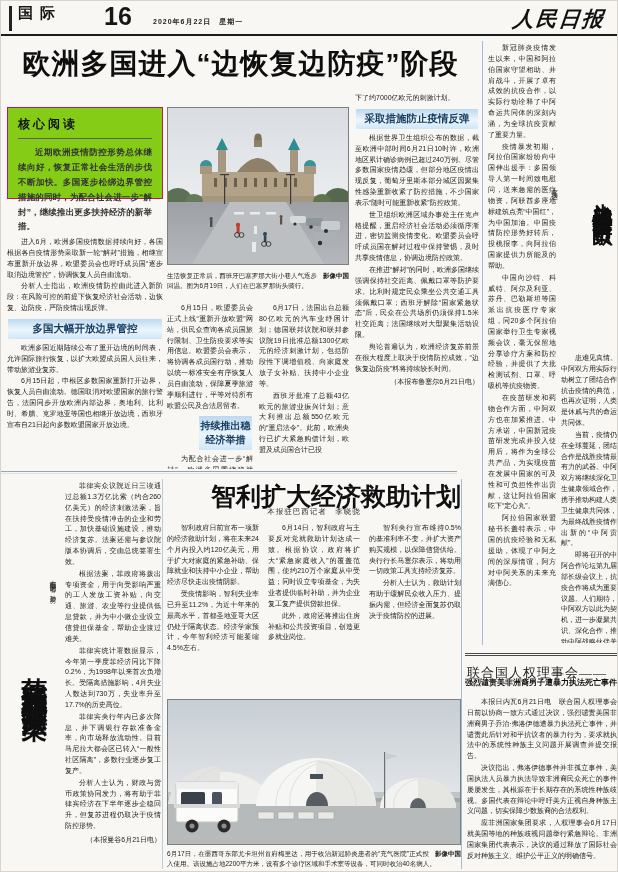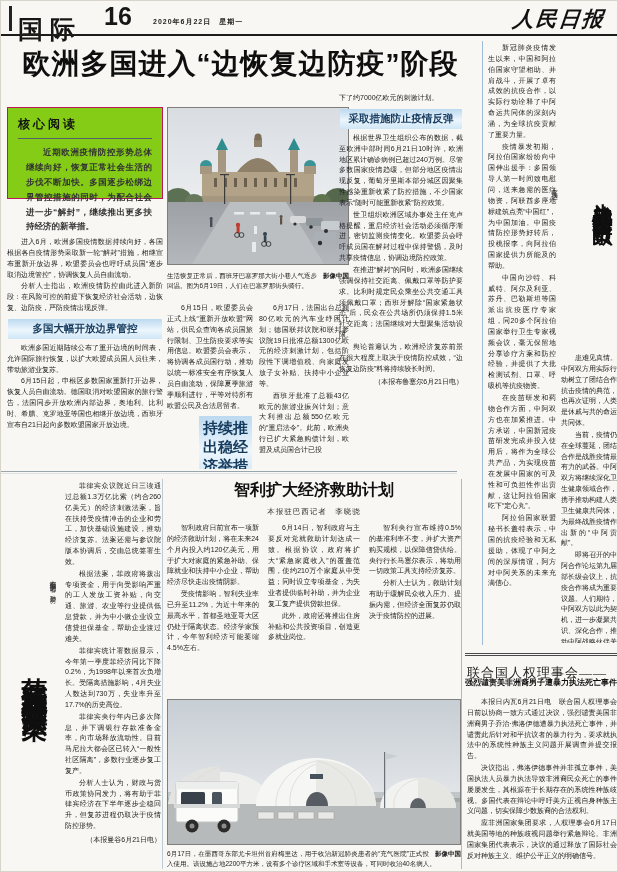--- a/index.html
+++ b/index.html
@@ -5,21 +5,21 @@
   * { margin:0; padding:0; box-sizing:border-box; }
   html,body { background:#e9e7e2; }
   body { font-family:"Liberation Sans", sans-serif; }
   .page { position:relative; width:618px; height:872px; margin:0 auto;
           background:#f8f7f3; color:#1d1d1d; overflow:hidden;
           border:1px solid #d8d4cc; }
   .abs { position:absolute; }
 
   
   .hdr-bar { left:8px; top:5px; width:3px; height:25px; background:#222; }
-  .hdr-section { left:17px; top:12px; font-size:25px; font-weight:bold; letter-spacing:7px; color:#161616; }
+  .hdr-section { left:17px; top:3px; font-size:15px; font-weight:bold; letter-spacing:7px; color:#161616; }
   .hdr-pagenum { left:86px; top:1px; font-size:25px; font-weight:bold; color:#161616;margin-left:17px; }
   .hdr-date { left:152px; top:16px; font-size:7px; font-weight:bold; letter-spacing:1px; color:#222; }
   .hdr-masthead { right:12px; top:4px; font-family:"Liberation Serif", serif; font-style:italic;
                   font-weight:bold; font-size:21px; letter-spacing:2px; transform:skewX(-6deg); color:#111; }
   .hdr-rule { left:0; top:33px; width:618px; height:2px; background:#1c1c1c; }
 
   
   .headline { left:0; top:44px; width:479px; text-align:center; font-size:28px; font-weight:900;
               letter-spacing:1px; color:#0e0e0e; }
   .byline { text-align:center; font-size:7.5px; color:#333; letter-spacing:1px; }
@@ -28,39 +28,39 @@
   .subhead { display:block; margin:5px 1px 4px 1px; padding:3px 0; text-align:center;
              font-size:10.5px; font-weight:bold; color:#143a5e; text-indent:0;
              background:linear-gradient(180deg,#bcd9ef,#ecf6fd 55%,#cfe6f6); border-radius:1px; }
   .dateline { text-align:right; font-size:7px; margin-top:3px; color:#222; }
 
   
   .corebox { left:6px; top:106px; width:156px; height:92px; background:#84cc16;
              padding:8px 10px; border:1px solid #be185d; }
   .corebox .cr-title { font-size:12px; font-weight:bold; letter-spacing:3px; color:#111; }
   .corebox .cr-rule { height:1px; background:#55606b; margin:5px 0 6px 0; }
-  .corebox .cr-text { font-size:8.5px; font-weight:bold; line-height:1.75; color:#333; text-align:justify; text-indent:2em;margin-left:8px; }
+  .corebox .cr-text { font-size:8.5px; font-weight:bold; line-height:1.75; color:#333; text-align:justify; text-indent:2em; }
 
   
   .photo { border:1px solid #7e7e7e; background:#cfd3d7; overflow:hidden; }
   .caption { font-size:6.5px; line-height:1.5; color:#222; text-align:justify; }
   .caption .credit { float:right; font-weight:bold; margin-left:6px; }
 
   
   .v-title { writing-mode:vertical-rl; font-weight:900; color:#0f0f0f; display:flex; justify-content:center; }
   .v-small { writing-mode:vertical-rl; font-size:7px; color:#333; letter-spacing:2px; }
 
   
   .vline { width:1px; background:#9dbdd8; }
   .vline-light { width:1px; background:#bccbd6; }
   .hline-grey { height:1px; background:#9aa4ab; box-shadow:0 2px 0 #dde2e5; }
   .hline-double { height:3px; border-top:1.5px solid #4a4a4a; border-bottom:1px solid #4a4a4a; }
 
   
-  .chile-title { left:166px; top:479px; width:294px; text-align:center; font-size:16px; font-weight:900; color:#101010; }
+  .chile-title { left:166px; top:479px; width:294px; text-align:right; font-size:25px; font-weight:900; color:#101010; }
   
   .un-kicker { left:466px; top:663px; font-size:13px; font-family:"Liberation Serif", serif; color:#222; letter-spacing:1px; }
   .un-title { left:464px; top:676px; width:152px; font-size:8px; font-weight:bold; white-space:nowrap; color:#0f0f0f; }
 </style>
 </head>
 <body>
 
 <div class="page">
 
   <div class="abs hdr-bar"></div>
@@ -178,34 +178,34 @@
   </div>
   <div class="abs caption" style="left:166px;top:270px;width:182px;">
     <span class="credit">影像中国</span>
     <span>生活恢复正常后，西班牙巴塞罗那大街小巷人气逐步回温。图为6月19日，人们在巴塞罗那街头骑行。</span>
   </div>
 
   <div class="abs col" style="left:166px;top:302px;width:86px;height:166px;">
     <div>
         <p>6月15日，欧盟委员会正式上线“重新开放欧盟”网站，供民众查询各成员国旅行限制、卫生防疫要求等实用信息。欧盟委员会表示，将协调各成员国行动，推动以统一标准安全有序恢复人员自由流动，保障夏季旅游季顺利进行，平等对待所有欧盟公民及合法居留者。</p>
       </div>
-    <span class="subhead" style="font-size:15px;margin-left:32px;">持续推出稳经济举措</span>
+    <span class="subhead" style="font-size:10px;margin-left:32px;">持续推出稳经济举措</span>
     <div>
         <p>为配合社会进一步“解封”，欧洲多国围绕稳就业、促消费、助企业持续推出新举措，力度前所未有。</p>
       </div>
   </div>
 
   <div class="abs col" style="left:258px;top:302px;width:90px;height:166px;">
     <div>
         <p>6月17日，法国出台总额80亿欧元的汽车业纾困计划；德国联邦议院和联邦参议院19日批准总额1300亿欧元的经济刺激计划，包括阶段性下调增值税、向家庭发放子女补贴、扶持中小企业等。</p>
         <p>西班牙批准了总额43亿欧元的旅游业振兴计划；意大利推出总额550亿欧元的“重启法令”。此前，欧洲央行已扩大紧急购债计划，欧盟及成员国合计已投</p>
       </div>
   </div>
 
-  <div class="abs col" style="left:338px;top:92px;width:124px;height:376px;">
+  <div class="abs col" style="left:354px;top:92px;width:124px;height:376px;">
     <p style="text-indent:0;">下了约7000亿欧元的刺激计划。</p>
     <span class="subhead">采取措施防止疫情反弹</span>
     <div>
         <p>根据世界卫生组织公布的数据，截至欧洲中部时间6月21日10时许，欧洲地区累计确诊病例已超过240万例。尽管多数国家疫情趋缓，但部分地区疫情出现反复，葡萄牙里斯本部分城区因聚集性感染重新收紧了防控措施，不少国家表示“随时可能重新收紧”防控政策。</p>
         <p>世卫组织欧洲区域办事处主任克卢格提醒，重启经济社会活动必须循序渐进，密切监测疫情变化。欧盟委员会呼吁成员国在解封过程中保持警惕，及时共享疫情信息，协调边境防控政策。</p>
         <p>在推进“解封”的同时，欧洲多国继续强调保持社交距离、佩戴口罩等防护要求。比利时规定民众乘坐公共交通工具须佩戴口罩；西班牙解除“国家紧急状态”后，民众在公共场所仍须保持1.5米社交距离；法国继续对大型聚集活动设限。</p>
         <p>舆论普遍认为，欧洲经济复苏前景在很大程度上取决于疫情防控成效，“边恢复边防疫”料将持续较长时间。</p>
       </div>
     <div class="dateline">（本报布鲁塞尔6月21日电）</div>
   </div>

